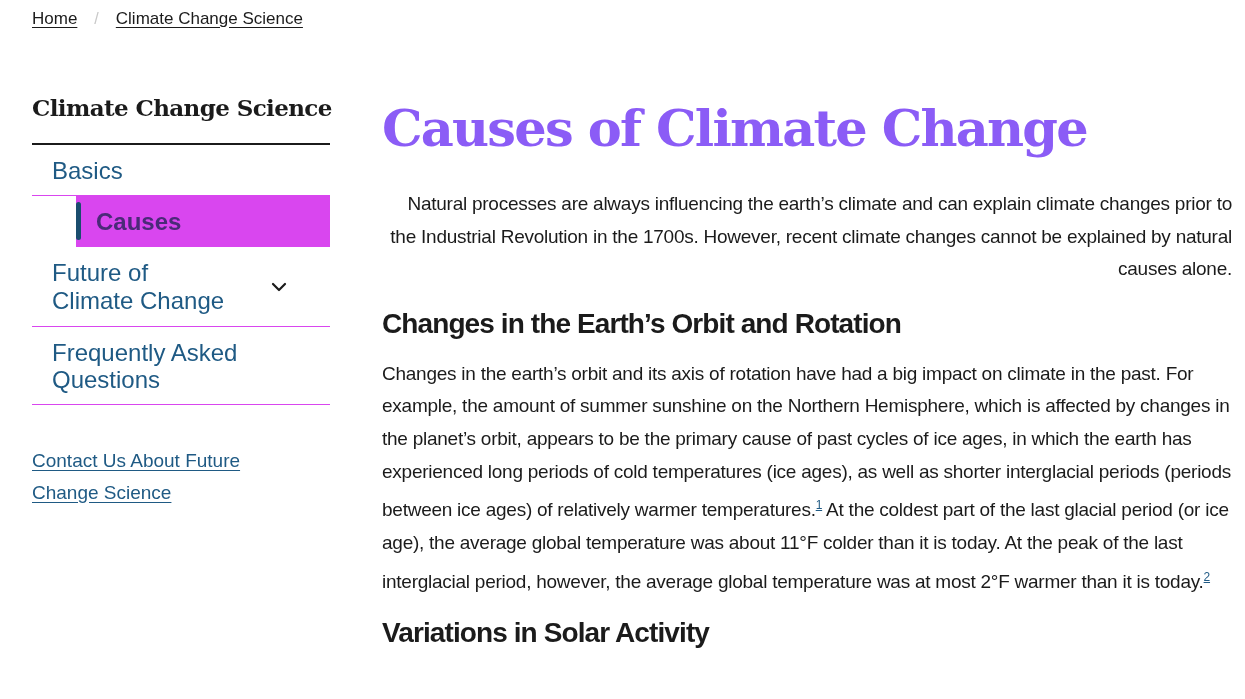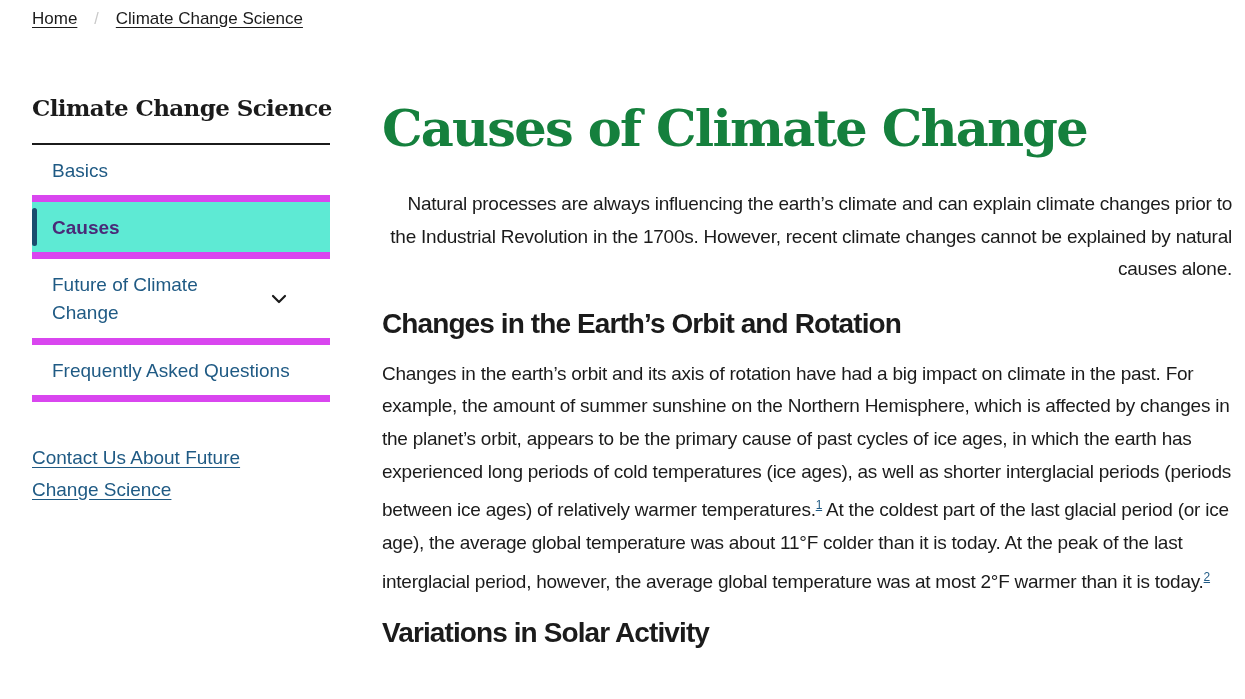--- a/index.html
+++ b/index.html
@@ -25,46 +25,46 @@
       font-family: "DejaVu Serif", "Liberation Serif", serif;
       font-weight: bold; font-size: 23px; letter-spacing: -0.6px;
       color: #1b1b1b;
       padding-bottom: 22px;
       border-bottom: 2px solid #1b1b1b;
       white-space: nowrap;
     }
     .nav-list { list-style: none; }
     .nav-item {
       position: relative;
-      border-bottom: 7px solid #d946ef;
-      font-size: 19px; color: #1a4480; color: #205493;
+      border-bottom: 1px solid #d946ef;
+      font-size: 24px; color: #1a4480; color: #205493;
     }
     .nav-item a { display: block; color: #1f5a84; text-decoration: none; padding: 12px 20px 11px 20px; line-height: 27px; }
-    .nav-item.active { background: #5eead4; }
+    .nav-item.active { background: #d946ef; margin-left: 44px; }
     .nav-item.active::before {
       content: ""; position: absolute; left: 0; top: 6px; bottom: 6px;
       width: 5px; border-radius: 3px; background: #1a4d6e;
     }
     .nav-item.active a { color: #4a2a78; font-weight: bold; }
     .nav-item .label-wrap { display: flex; align-items: center; justify-content: space-between; }
     .nav-item .multi { width: 180px; line-height: 28px; }
     .nav-item .chev { margin-right: 22px; width: 18px; height: 18px; }
     .contact-link {
       display: block; margin-top: 40px;
       font-size: 19px; color: #1f5a84; line-height: 32px;
       text-decoration: underline; text-underline-offset: 3px;
       width: 260px;
     }
 
     
     .main { position: absolute; left: 382px; top: 96px; width: 850px; }
     h1 {
       font-family: "DejaVu Serif", "Liberation Serif", serif;
       font-weight: bold; font-size: 51px; letter-spacing: -1.8px;
-      color: #15803d; line-height: 64px; margin-bottom: 28px;
+      color: #8b5cf6; line-height: 64px; margin-bottom: 28px;
       white-space: nowrap;
     }
     h2 {
       font-family: Liberation Sans, sans-serif;
       font-weight: bold; font-size: 28px; letter-spacing: -0.9px;
       color: #1b1b1b; line-height: 36px;
       white-space: nowrap;
     }
     p.body {
       font-size: 19px; line-height: 32.6px; color: #1b1b1b;

